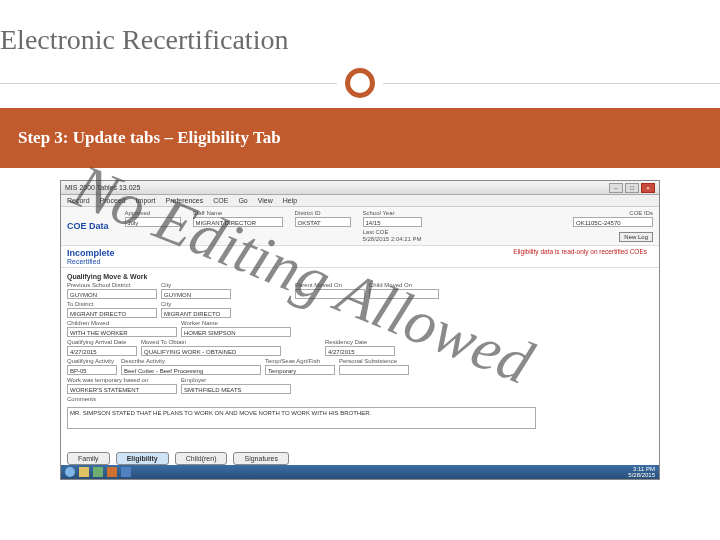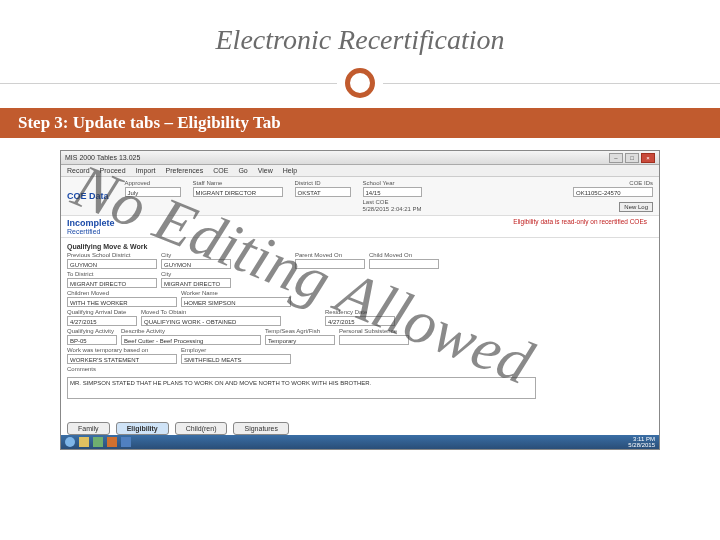--- a/index.html
+++ b/index.html
@@ -5,26 +5,24 @@
   * { box-sizing: border-box; margin: 0; padding: 0; }
   body {
     width: 720px;
     height: 540px;
     background: #fff;
     font-family: Georgia, "Times New Roman", serif;
     position: relative;
     overflow: hidden;
   }
   .slide-title {
-    text-align: center;
     font-size: 28px;
     color: #6b6b6b;
     padding: 24px 0 12px;
     font-weight: normal;
-    font-style: italic;
   }
   .circle-divider {
     display: flex;
     align-items: center;
     justify-content: center;
     margin-bottom: 10px;
   }
   .circle-divider .line {
     flex: 1;
     height: 1px;
@@ -35,21 +33,21 @@
     height: 30px;
     border: 5px solid #c15b2e;
     border-radius: 50%;
     margin: 0 8px;
   }
   .step-bar {
     background: #c15b2e;
     color: #fff;
     font-size: 17px;
     font-weight: bold;
-    padding: 5px 18px;
+    padding: 20px 18px;
     font-family: Georgia, serif;
   }
   .screenshot-wrap {
     margin: 12px 60px 0;
     border: 1px solid #888;
     background: #fff;
     position: relative;
     height: 300px;
     font-family: Tahoma, Arial, sans-serif;
     font-size: 7px;

